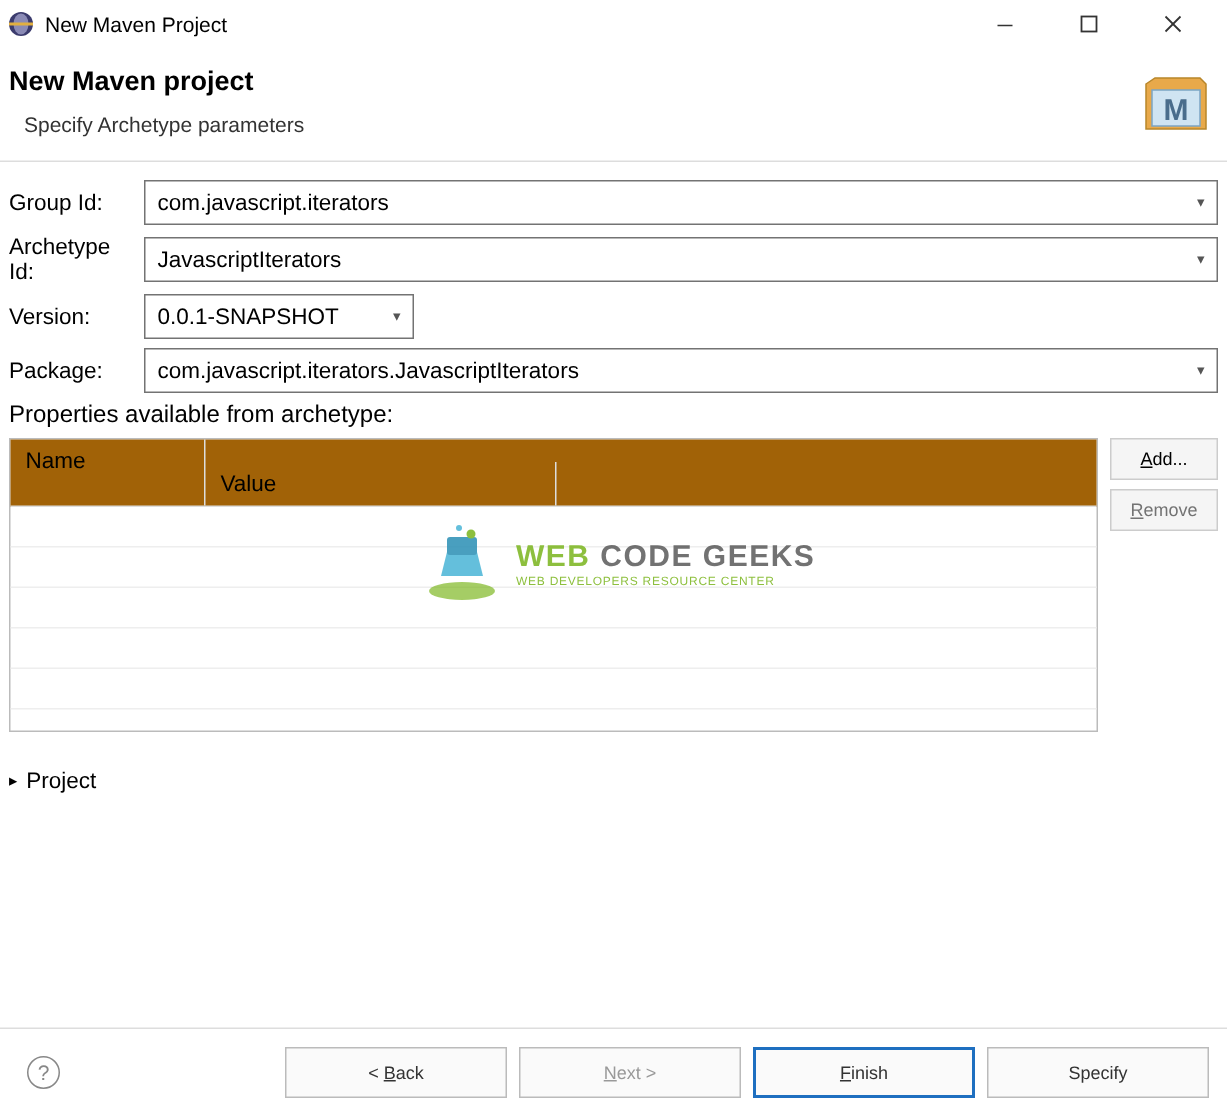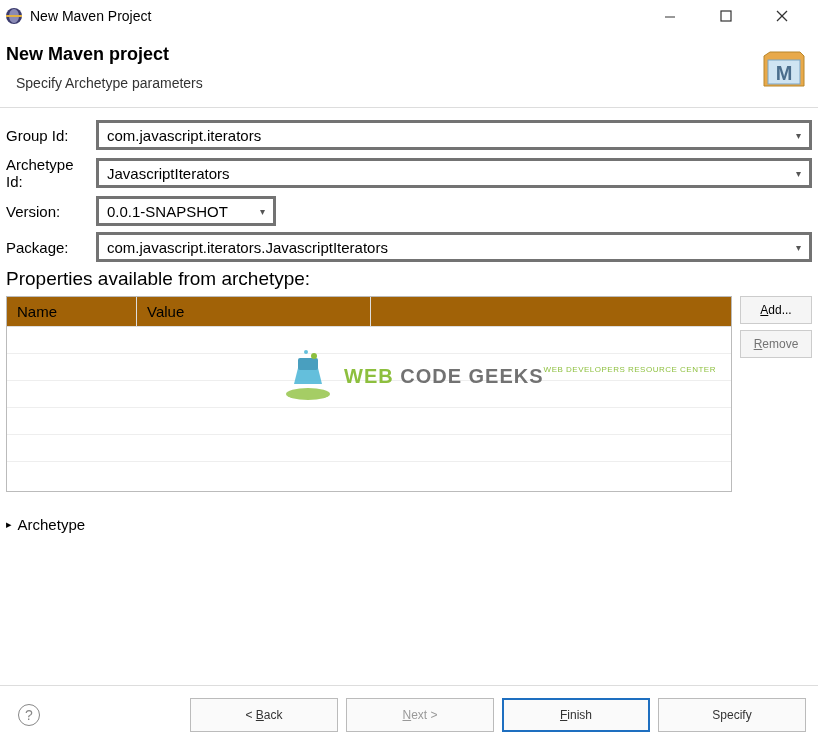--- a/index.html
+++ b/index.html
@@ -80,40 +80,40 @@
       gap: 8px;
     }
     .form-label {
       width: 82px;
       font-size: 15px;
     }
     .combo-input {
       flex: 1;
       display: flex;
       align-items: center;
-      border: 3px solid #737373;
+      border: 1px solid #737373;
       background: #fff;
       height: 30px;
       padding: 0 8px;
       font-size: 15px;
       position: relative;
     }
     .combo-input.small {
       flex: 0 0 180px;
     }
     .combo-text {
       flex: 1;
     }
     .combo-arrow {
       font-size: 10px;
       color: #555;
       cursor: pointer;
     }
     .section-label {
-      font-size: 19px;
+      font-size: 16px;
       margin: 6px 0;
     }
     .table-row {
       display: flex;
       gap: 8px;
       align-items: flex-start;
     }
     .properties-table {
       flex: 1;
       border: 1px solid #bbb;
@@ -124,21 +124,21 @@
       display: flex;
       background: #a16207;
       border-bottom: 1px solid #ddd;
     }
     .th {
       padding: 6px 10px;
       font-size: 15px;
       border-right: 1px solid #ddd;
     }
     .th-name { width: 130px; }
-    .th-value { flex: 1; border-right: 1px solid #ddd; }
+    .th-value { flex: 1; border-right: 1px solid #ddd; margin-top: 15px; }
     .th-extra { flex: 1.6; border-right: none; }
     .table-body-row {
       height: 27px;
       border-bottom: 1px solid #eee;
     }
     .table-buttons {
       display: flex;
       flex-direction: column;
       gap: 6px;
       width: 72px;
@@ -172,21 +172,21 @@
       display: flex;
       align-items: center;
       gap: 8px;
     }
     .watermark-logo {
       width: 56px;
       height: 56px;
     }
     .watermark-text {
       display: flex;
-      flex-direction: row;
+      flex-direction: column;
     }
     .watermark-title {
       font-size: 20px;
       font-weight: bold;
       color: #5a5a5a;
       letter-spacing: 1px;
     }
     .watermark-title .green { color: #7ab51d; }
     .watermark-sub {
       font-size: 8px;
@@ -333,21 +333,21 @@
       <div class="table-body-row"></div>
     </div>
     <div class="table-buttons">
       <button class="table-btn"><span class="underline">A</span><span></span>dd...</button>
       <button class="table-btn disabled"><span class="underline">R</span>emove</button>
     </div>
   </div>
 
   <div class="advanced-toggle">
     <span class="advanced-caret">▸</span>
-    <span>Archetype</span>
+    <span>Project</span>
   </div>
 
 </div>
 
 <div class="watermark">
   <span class="watermark-logo">
     <svg viewBox="0 0 56 56">
       <ellipse cx="28" cy="46" rx="22" ry="6" fill="#7ab51d" opacity="0.8"></ellipse>
       <path d="M14 36 L42 36 L38 20 L18 20 Z" fill="#4ab5d6"></path>
       <rect x="18" y="10" width="20" height="12" fill="#2a8fb5" rx="2"></rect>

